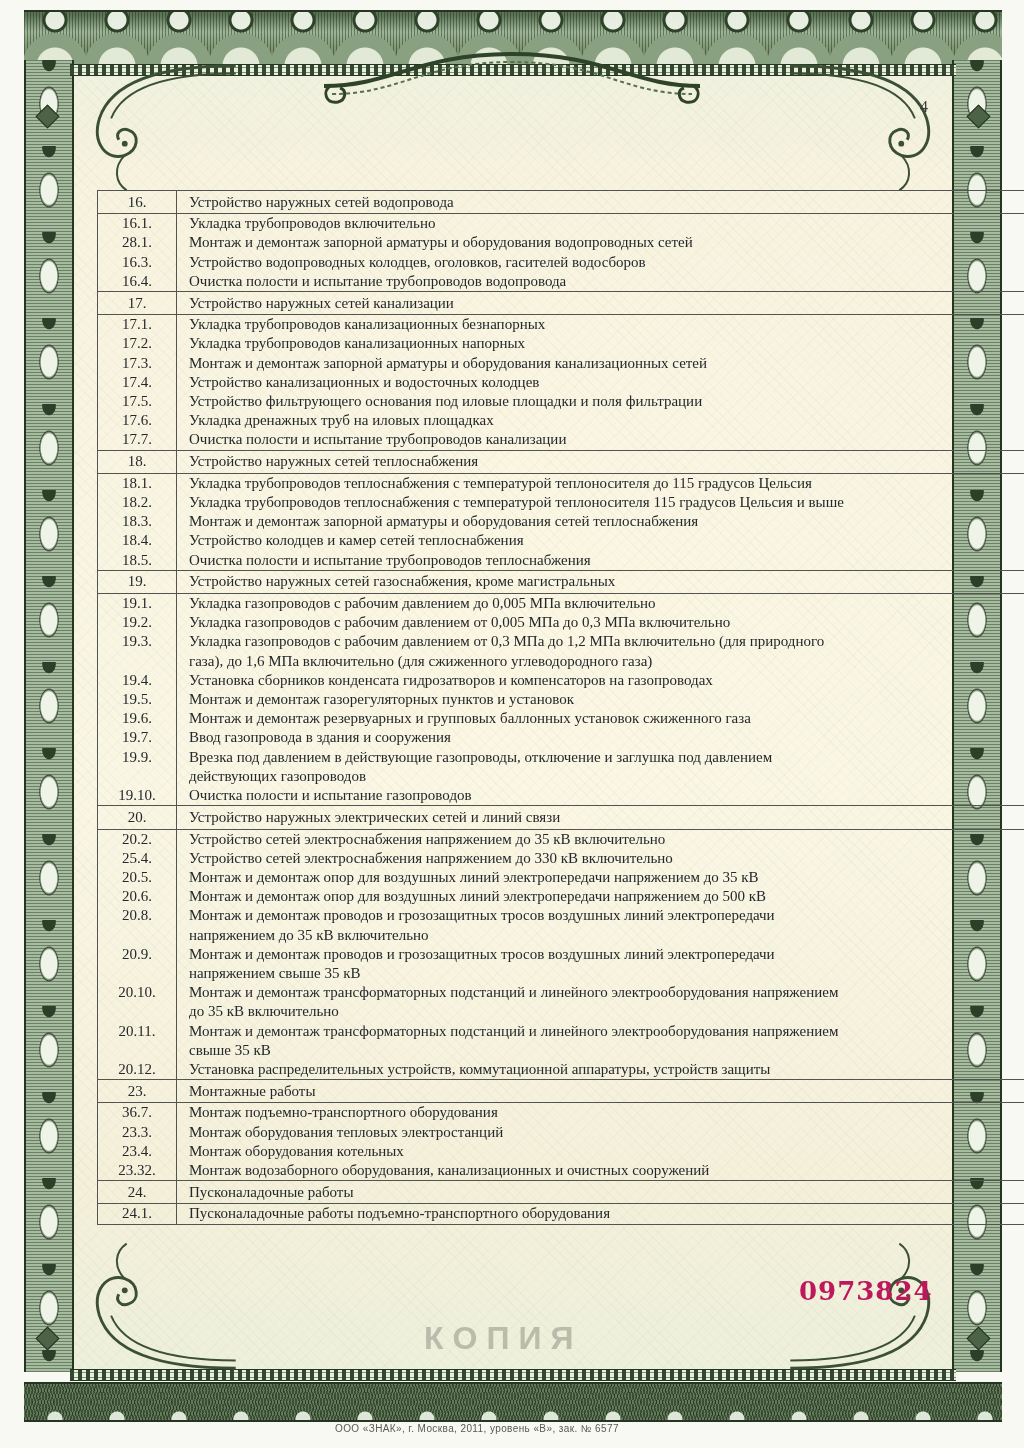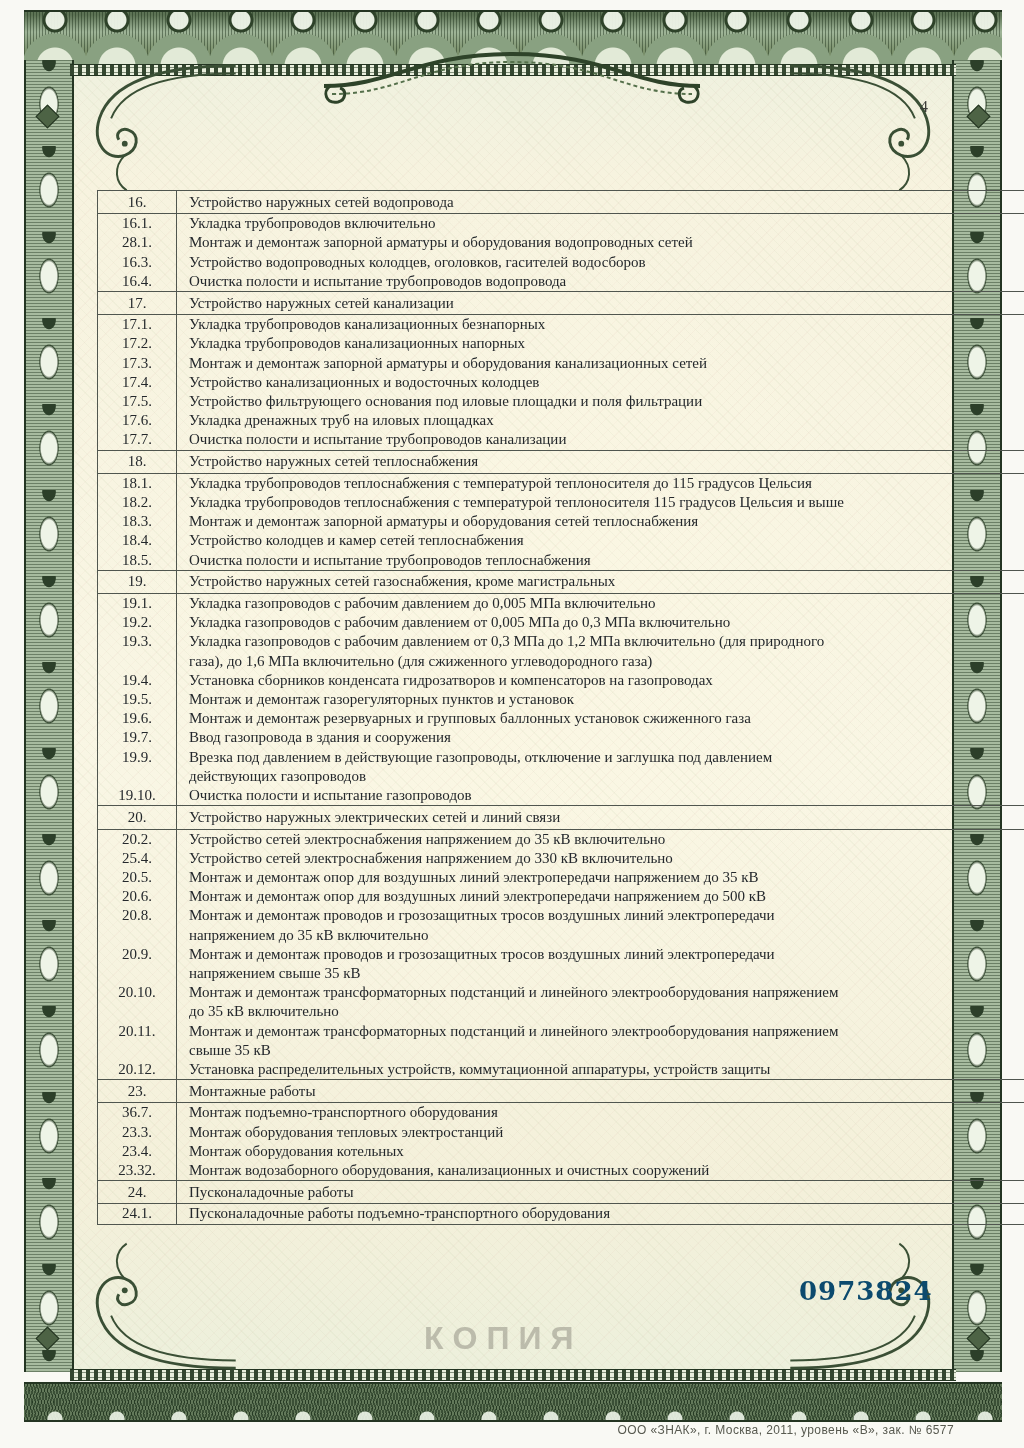--- a/index.html
+++ b/index.html
@@ -79,30 +79,30 @@
   .cell{box-sizing:border-box;}
   .cell-num{flex:0 0 79px;text-align:center;border-right:1.3px solid #50564f;}
   .cell-txt{flex:1;padding-left:12px;padding-right:10px;white-space:pre-line;}
   .sec-row{border-top:1.6px solid #50564f;border-bottom:1.6px solid #50564f;}
   .sec-row .cell{padding-top:1.5px;padding-bottom:1.5px;}
   .sec-row:first-child{border-top:none;}
   
   .page-number{position:absolute;z-index:5;left:920px;top:98px;font-size:16px;color:#3c3c38;}
   .serial{
     position:absolute;z-index:5;left:799px;top:1276px;
-    font-family:"DejaVu Serif",serif;font-weight:bold;font-size:26px;letter-spacing:1px;color:#0c4a6e;
+    font-family:"DejaVu Serif",serif;font-weight:bold;font-size:26px;letter-spacing:1px;color:#be185d;
   }
   .watermark{
     position:absolute;z-index:5;left:424px;top:1320px;
     font-family:"Liberation Sans",sans-serif;font-weight:bold;font-size:32px;letter-spacing:9px;
     color:rgba(148,145,133,.55);
   }
   .imprint{
-    position:absolute;z-index:5;left:0;right:70px;top:1423px;text-align:right;
-    font-family:"Liberation Sans",sans-serif;font-size:12px;letter-spacing:.4px;color:#585a50;
+    position:absolute;z-index:5;left:0;right:70px;top:1423px;text-align:center;
+    font-family:"Liberation Sans",sans-serif;font-size:10px;letter-spacing:.4px;color:#585a50;
   }
 </style>
 </head>
 <body>
 
 <div class="page">
 
   <div class="paper"></div>
 
   <div class="band band-h band-top"></div>

